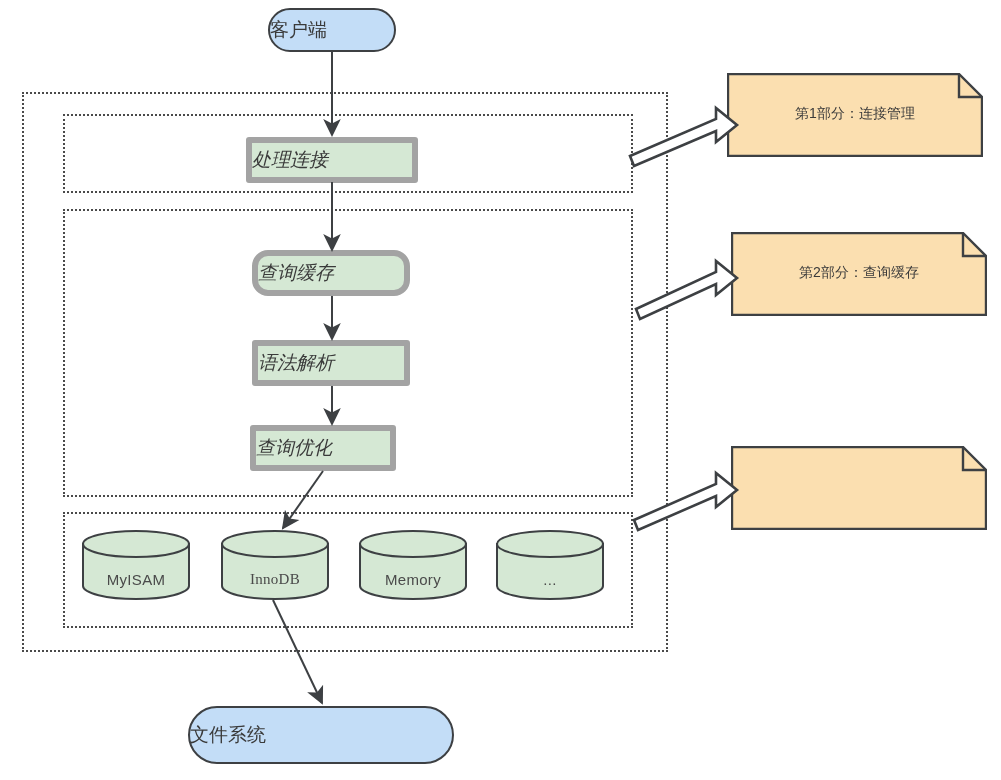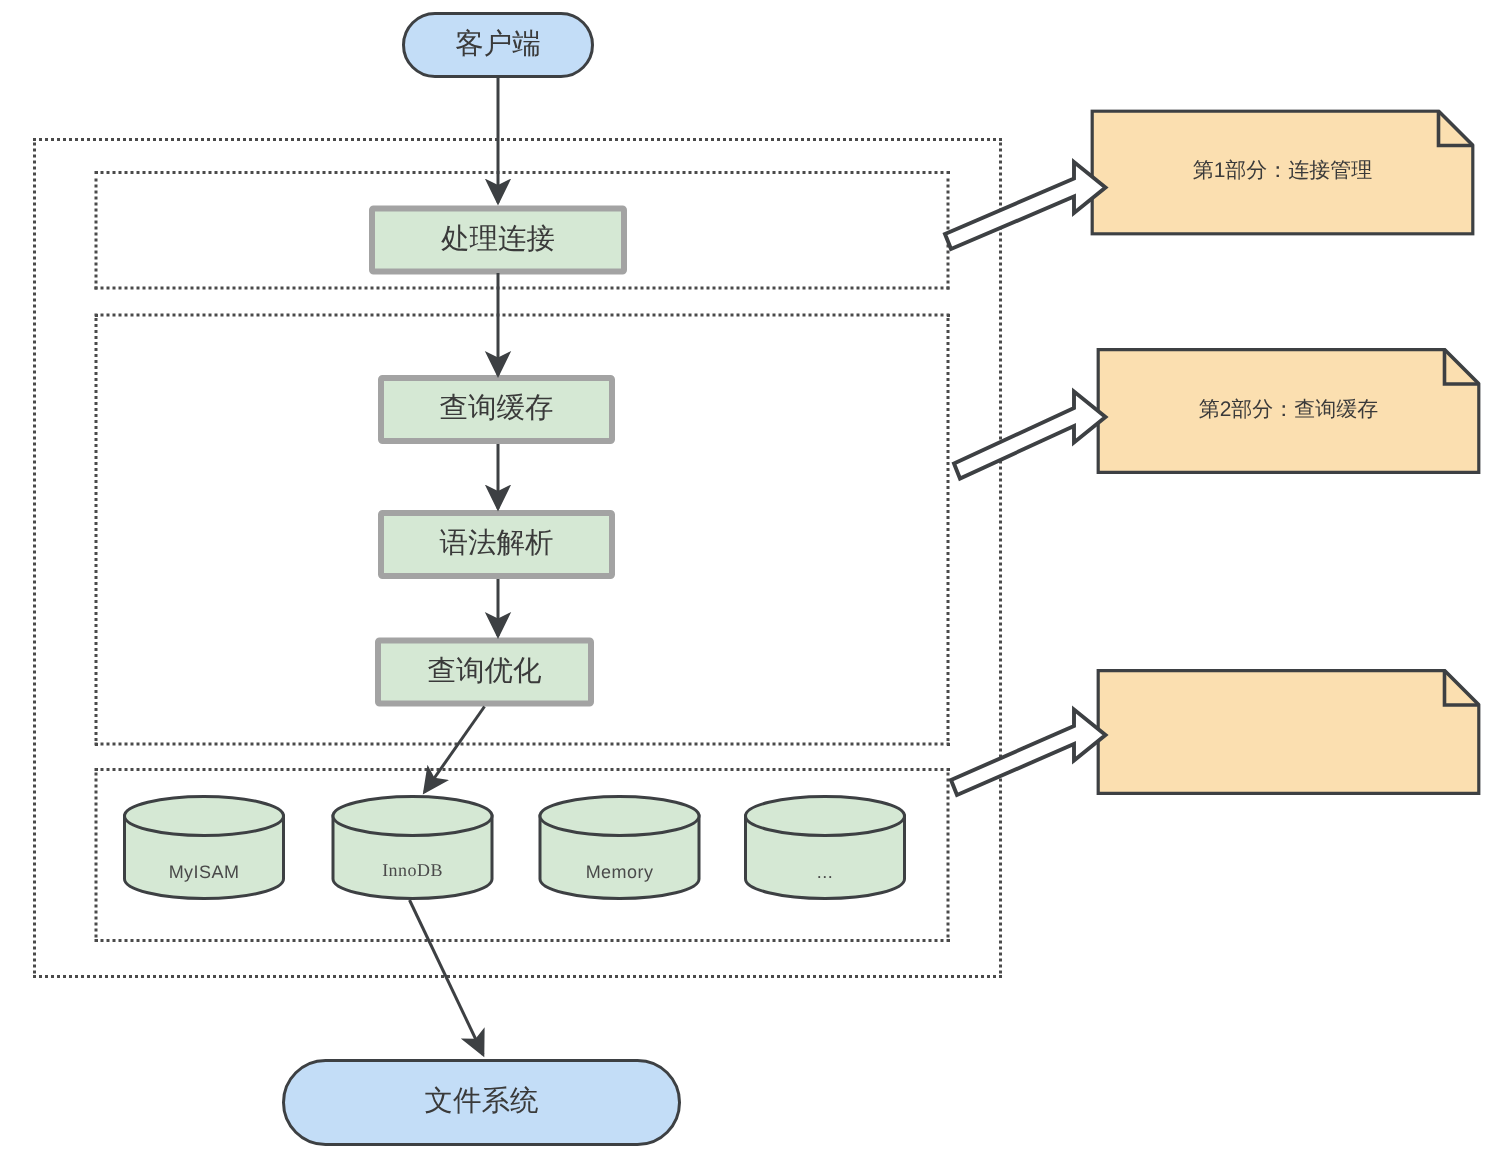--- a/index.html
+++ b/index.html
@@ -15,38 +15,38 @@
     width: 1001px;
     height: 780px;
     background: #ffffff;
     overflow: hidden;
   }
   .node {
     position: absolute;
     box-sizing: border-box;
     display: flex;
     align-items: center;
-    justify-content: center;
     color: #3a3a3a;
     text-align: center;
     line-height: 1.2;
   }
   
   .terminator {
     background: #c3ddf7;
     border: 2px solid #3d4043;
     border-radius: 999px;
     font-size: 19px;
   }
   
   .process {
     background: #d5e8d4;
-    border: 4px solid #a3a3a3;
+    border: 6px solid #a3a3a3;
     border-radius: 3px;
     font-size: 19px;
+    font-style: italic;
   }
   
   .group {
     position: absolute;
     box-sizing: border-box;
     border: 2px dotted #4a4a4a;
     background: transparent;
   }
   
   .note {
@@ -70,21 +70,21 @@
   }
   
   .cylinder {
     position: absolute;
   }
   .cylinder .cyl-label {
     position: absolute;
     width: 100%;
     bottom: 12px;
     text-align: center;
-    font-size: 12px;
+    font-size: 15px;
     color: #4a4a4a;
     z-index: 3;
     letter-spacing: 0.3px;
   }
   .cylinder svg {
     position: absolute;
     left: 0;
     top: 0;
   }
   
@@ -150,21 +150,21 @@
   </svg>
 
   <div class="node terminator" style="left:268px; top:8px; width:128px; height:44px;">
     <span>客户端</span>
   </div>
 
   <div class="node process" style="left:246px; top:137px; width:172px; height:46px;">
     <span>处理连接</span>
   </div>
 
-  <div class="node process" style="left:252px; top:250px; width:158px; height:46px;">
+  <div class="node process" style="left:252px; top:250px; width:158px; height:46px;border-radius:16px;">
     <span>查询缓存</span>
   </div>
 
   <div class="node process" style="left:252px; top:340px; width:158px; height:46px;">
     <span>语法解析</span>
   </div>
 
   <div class="node process" style="left:250px; top:425px; width:146px; height:46px;">
     <span>查询优化</span>
   </div>

